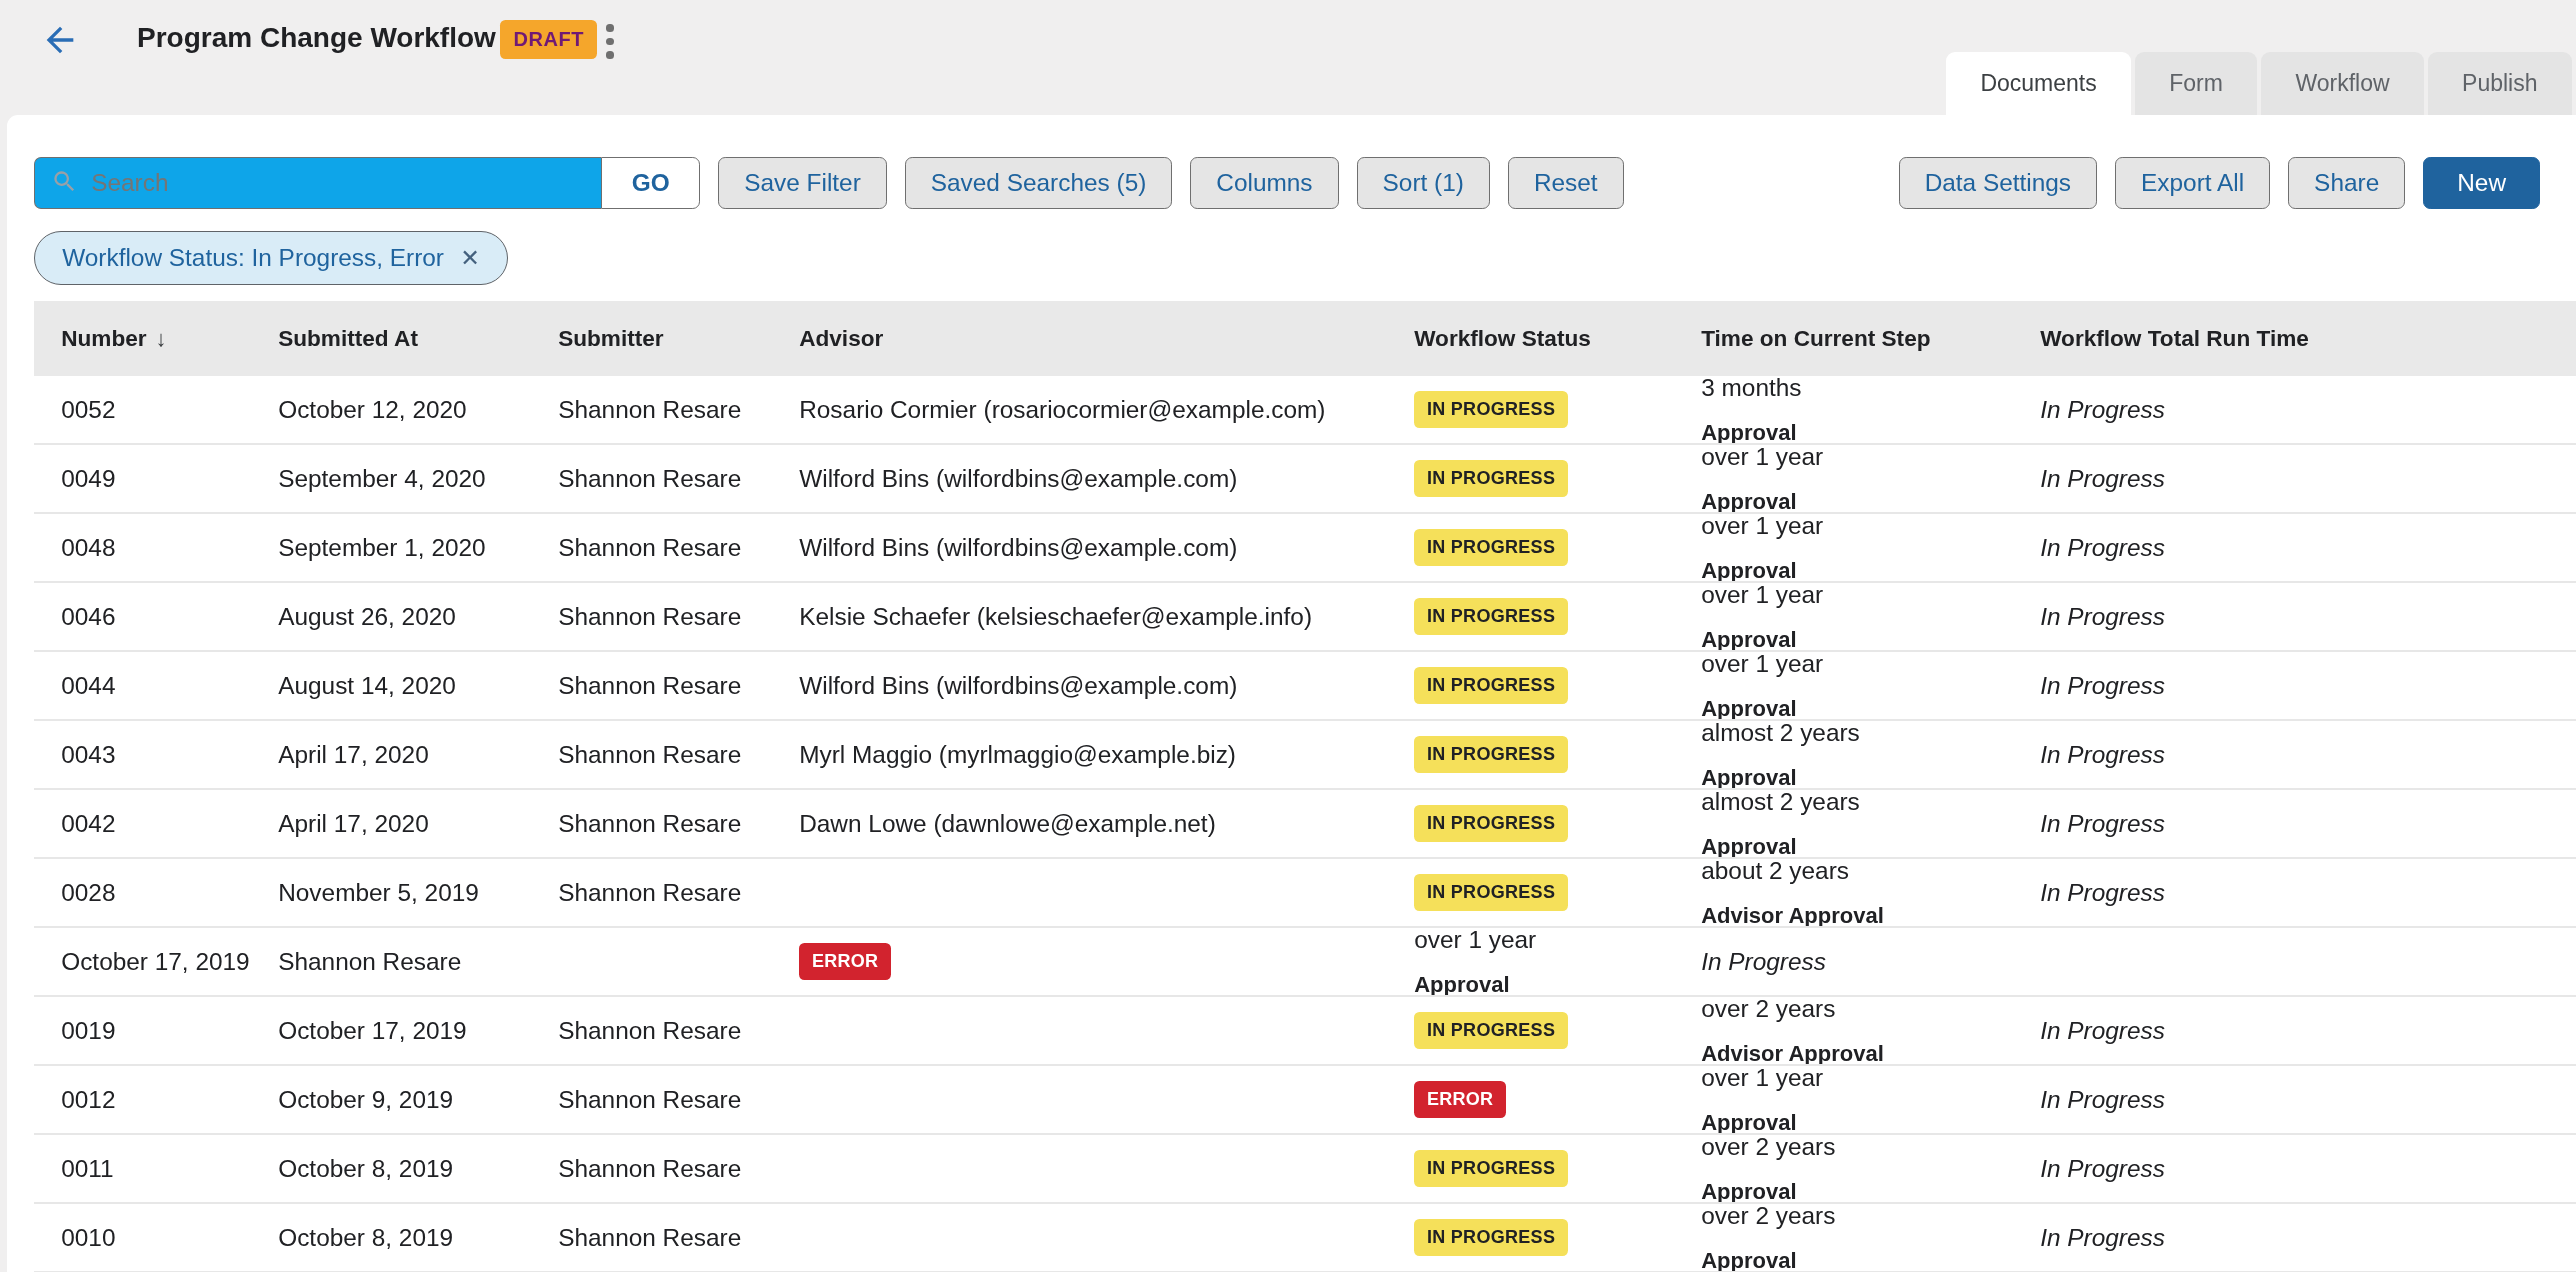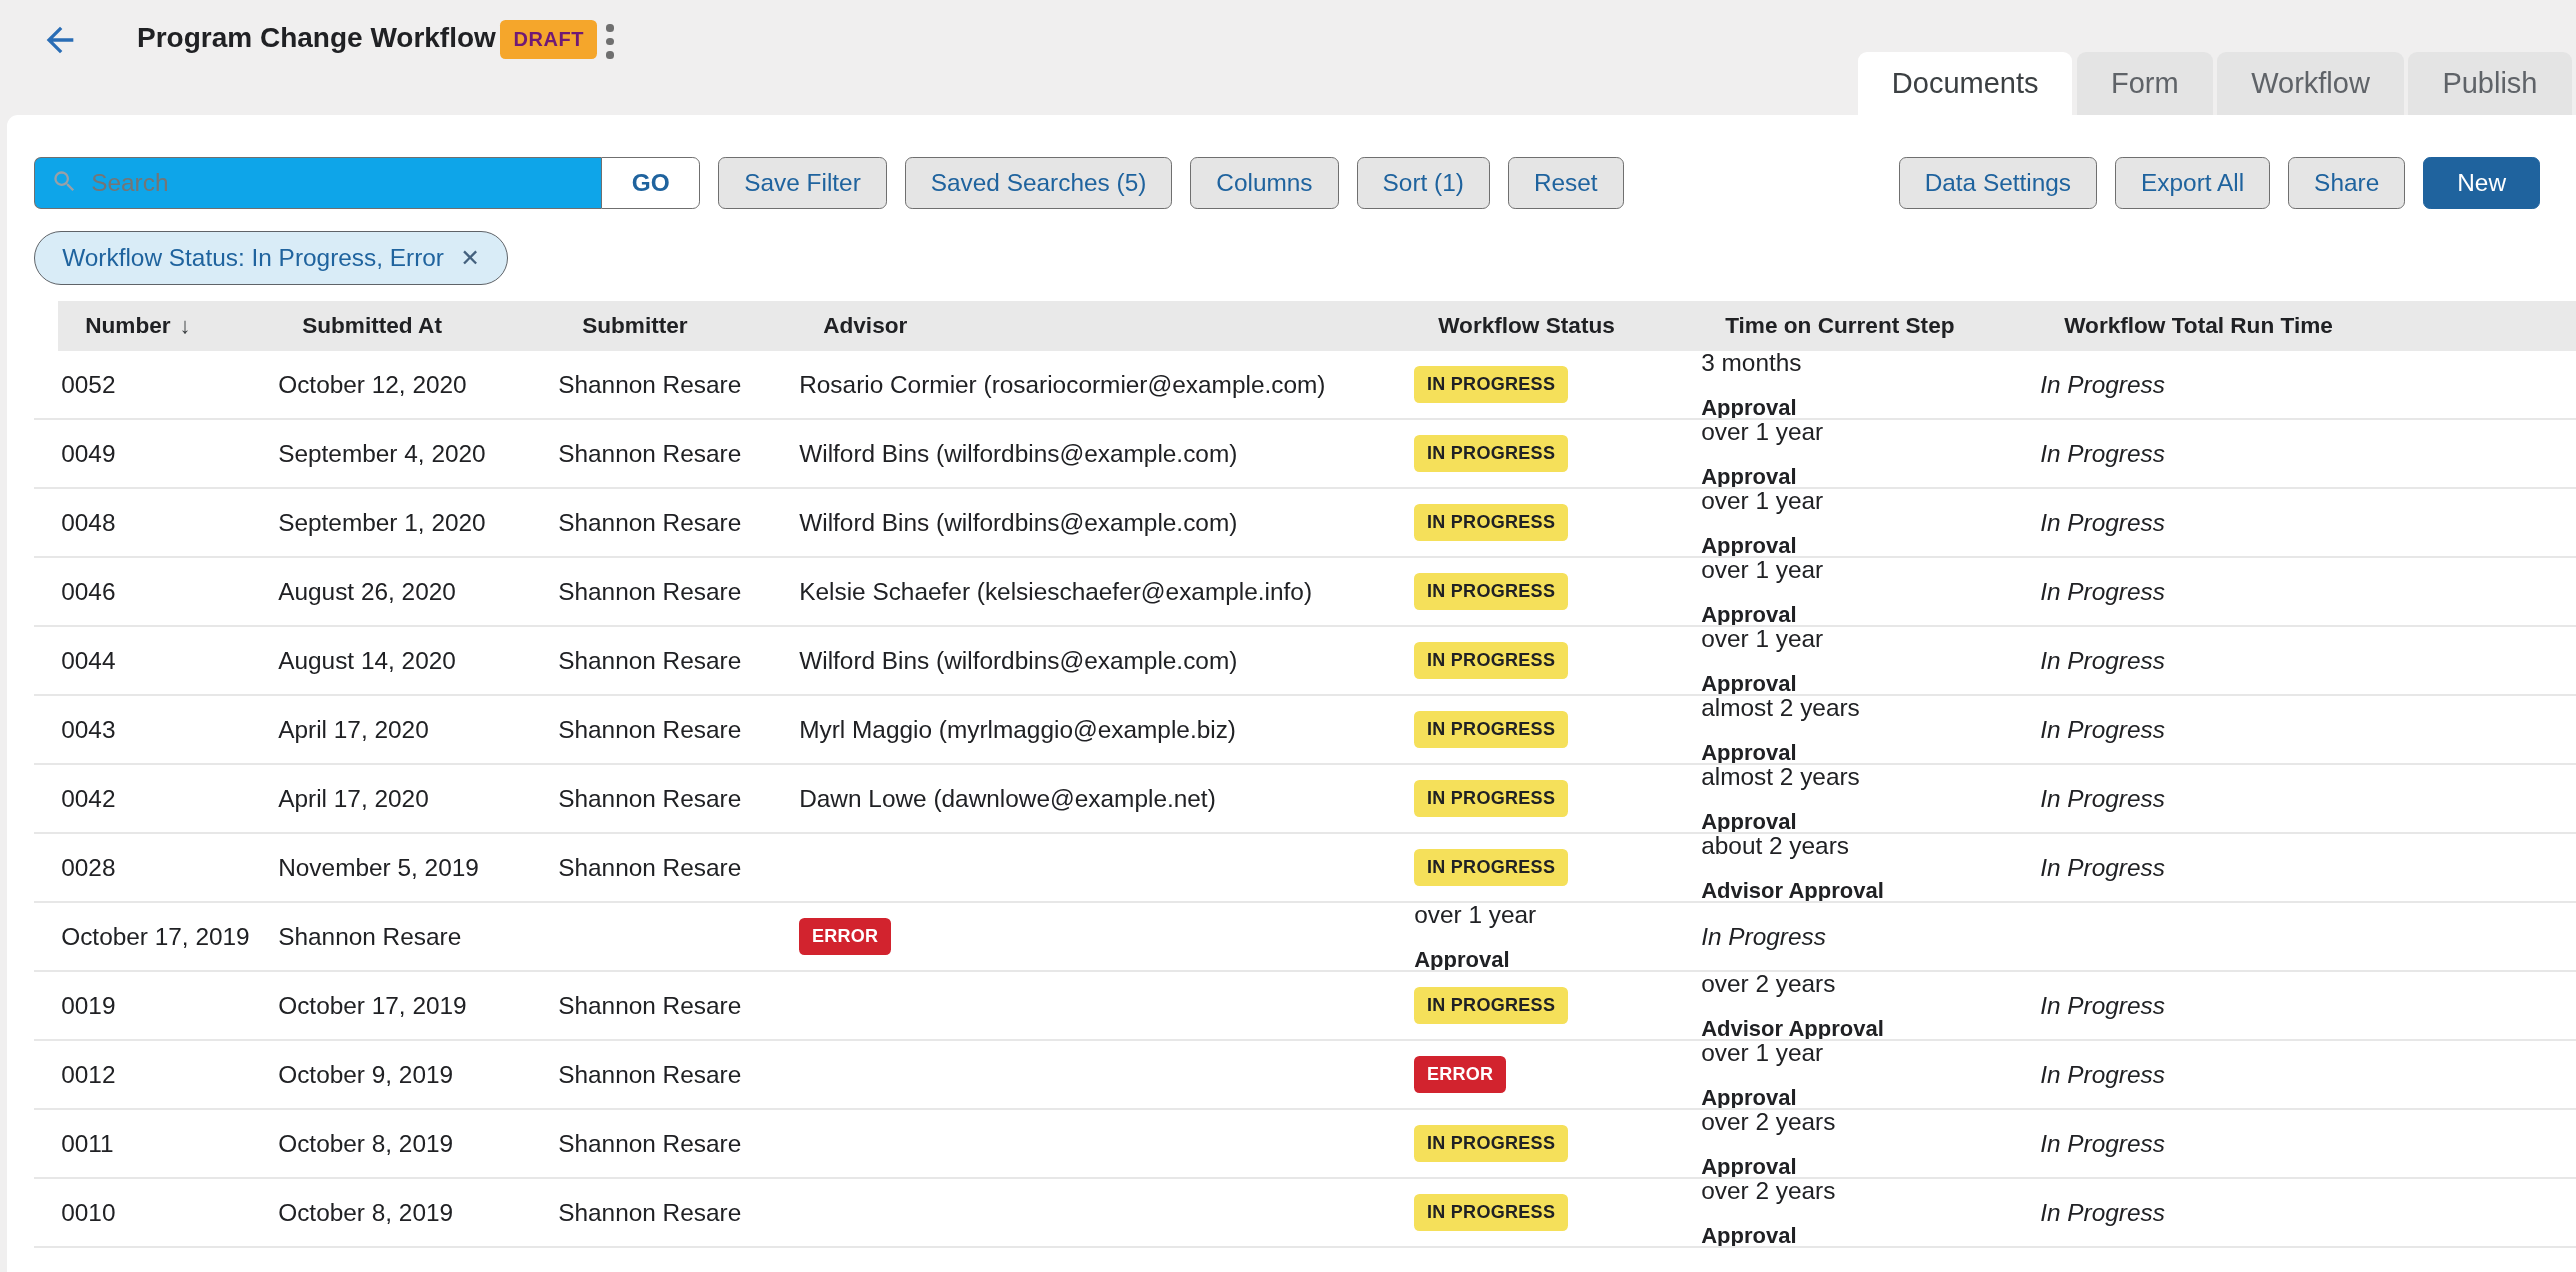--- a/index.html
+++ b/index.html
@@ -13,21 +13,21 @@
   .back-btn svg { width:40px; height:40px; }
   .page-title { position:absolute; left:137px; top:22px; font-size:28px; font-weight:700; color:#202124; }
   .draft-badge { position:absolute; left:500px; top:20px; background:#f5a62b; color:#701a75;
     font-size:20px; font-weight:700; padding:8.1px 13.6px; border-radius:5.4px; letter-spacing:0.5px; }
   .kebab { position:absolute; left:592px; top:18px; width:36px; height:47px; border:none; background:none;
     display:flex; flex-direction:column; align-items:center; justify-content:center; gap:6.3px; cursor:pointer; }
   .kebab i { width:7.2px; height:7.2px; border-radius:50%; background:#6f6f6f; }
 
   
   .tabs { position:absolute; right:4.5px; top:52px; display:flex; gap:4.5px; }
-  .tab { height:63px; padding:0 34px; display:flex; align-items:center; font-size:29px;
+  .tab { height:63px; padding:0 34px; display:flex; align-items:center; font-size:23px;
     color:#5f6368; background:#e4e4e4; border:none; border-radius:9px 9px 0 0; cursor:pointer; }
   .tab.active { background:#ffffff; color:#3c4043; }
 
   
   .panel { position:absolute; top:115px; left:7.2px; right:0; bottom:0; background:#ffffff;
     border-radius:11px 0 0 0; }
 
   
   .toolbar { position:absolute; top:42px; left:27px; right:36px; height:52px;
     display:flex; align-items:center; gap:18px; }
@@ -49,21 +49,21 @@
   
   .chip-row { position:absolute; top:116px; left:27px; }
   .chip { display:inline-flex; align-items:center; gap:16.3px; height:54px; padding:6px 27px;
     background:#d9ecf7; border:1.8px solid #5f6368; border-radius:903px; cursor:pointer; }
   .chip .chip-label { color:#1f639e; font-size:24.4px; font-weight:500; }
   .chip .chip-x { color:#44617e; font-size:23.5px; border:none; background:none; cursor:pointer; }
 
   
   .table { position:absolute; top:186px; left:27px; right:0; bottom:0; overflow:hidden; }
   .grid-row { display:grid; grid-template-columns:244px 280px 241px 615px 287px 339px 1fr; }
-  .t-head { background:#e9e9e9; height:50px;margin-left:24px; }
+  .t-head { background:#e9e9e9; height:75px; }
   .t-head .hcell { display:flex; align-items:center; font-size:22.6px; font-weight:700; color:#202124; cursor:pointer; }
   .t-head .hcell:first-child { padding-left:27px; }
   .sort-arrow { margin-left:9px; font-size:22px; font-weight:400; color:#3c4043; }
   .row { height:69px; border-bottom:2.7px solid #e7e7e7; background:#ffffff; cursor:pointer; }
   .cell { display:flex; align-items:center; font-size:24.4px; color:#202124; overflow:hidden; }
   .cell:first-child { padding-left:27px; }
   .badge { font-size:18px; font-weight:700; padding:8.1px 12.7px; border-radius:5.4px; letter-spacing:0.3px; white-space:nowrap; }
   .badge.inprogress { background:#f5e05a; color:#202124; }
   .badge.error { background:#d2232e; color:#ffffff; }
   .cell.time { flex-direction:column; align-items:flex-start; justify-content:center; gap:19px; }

